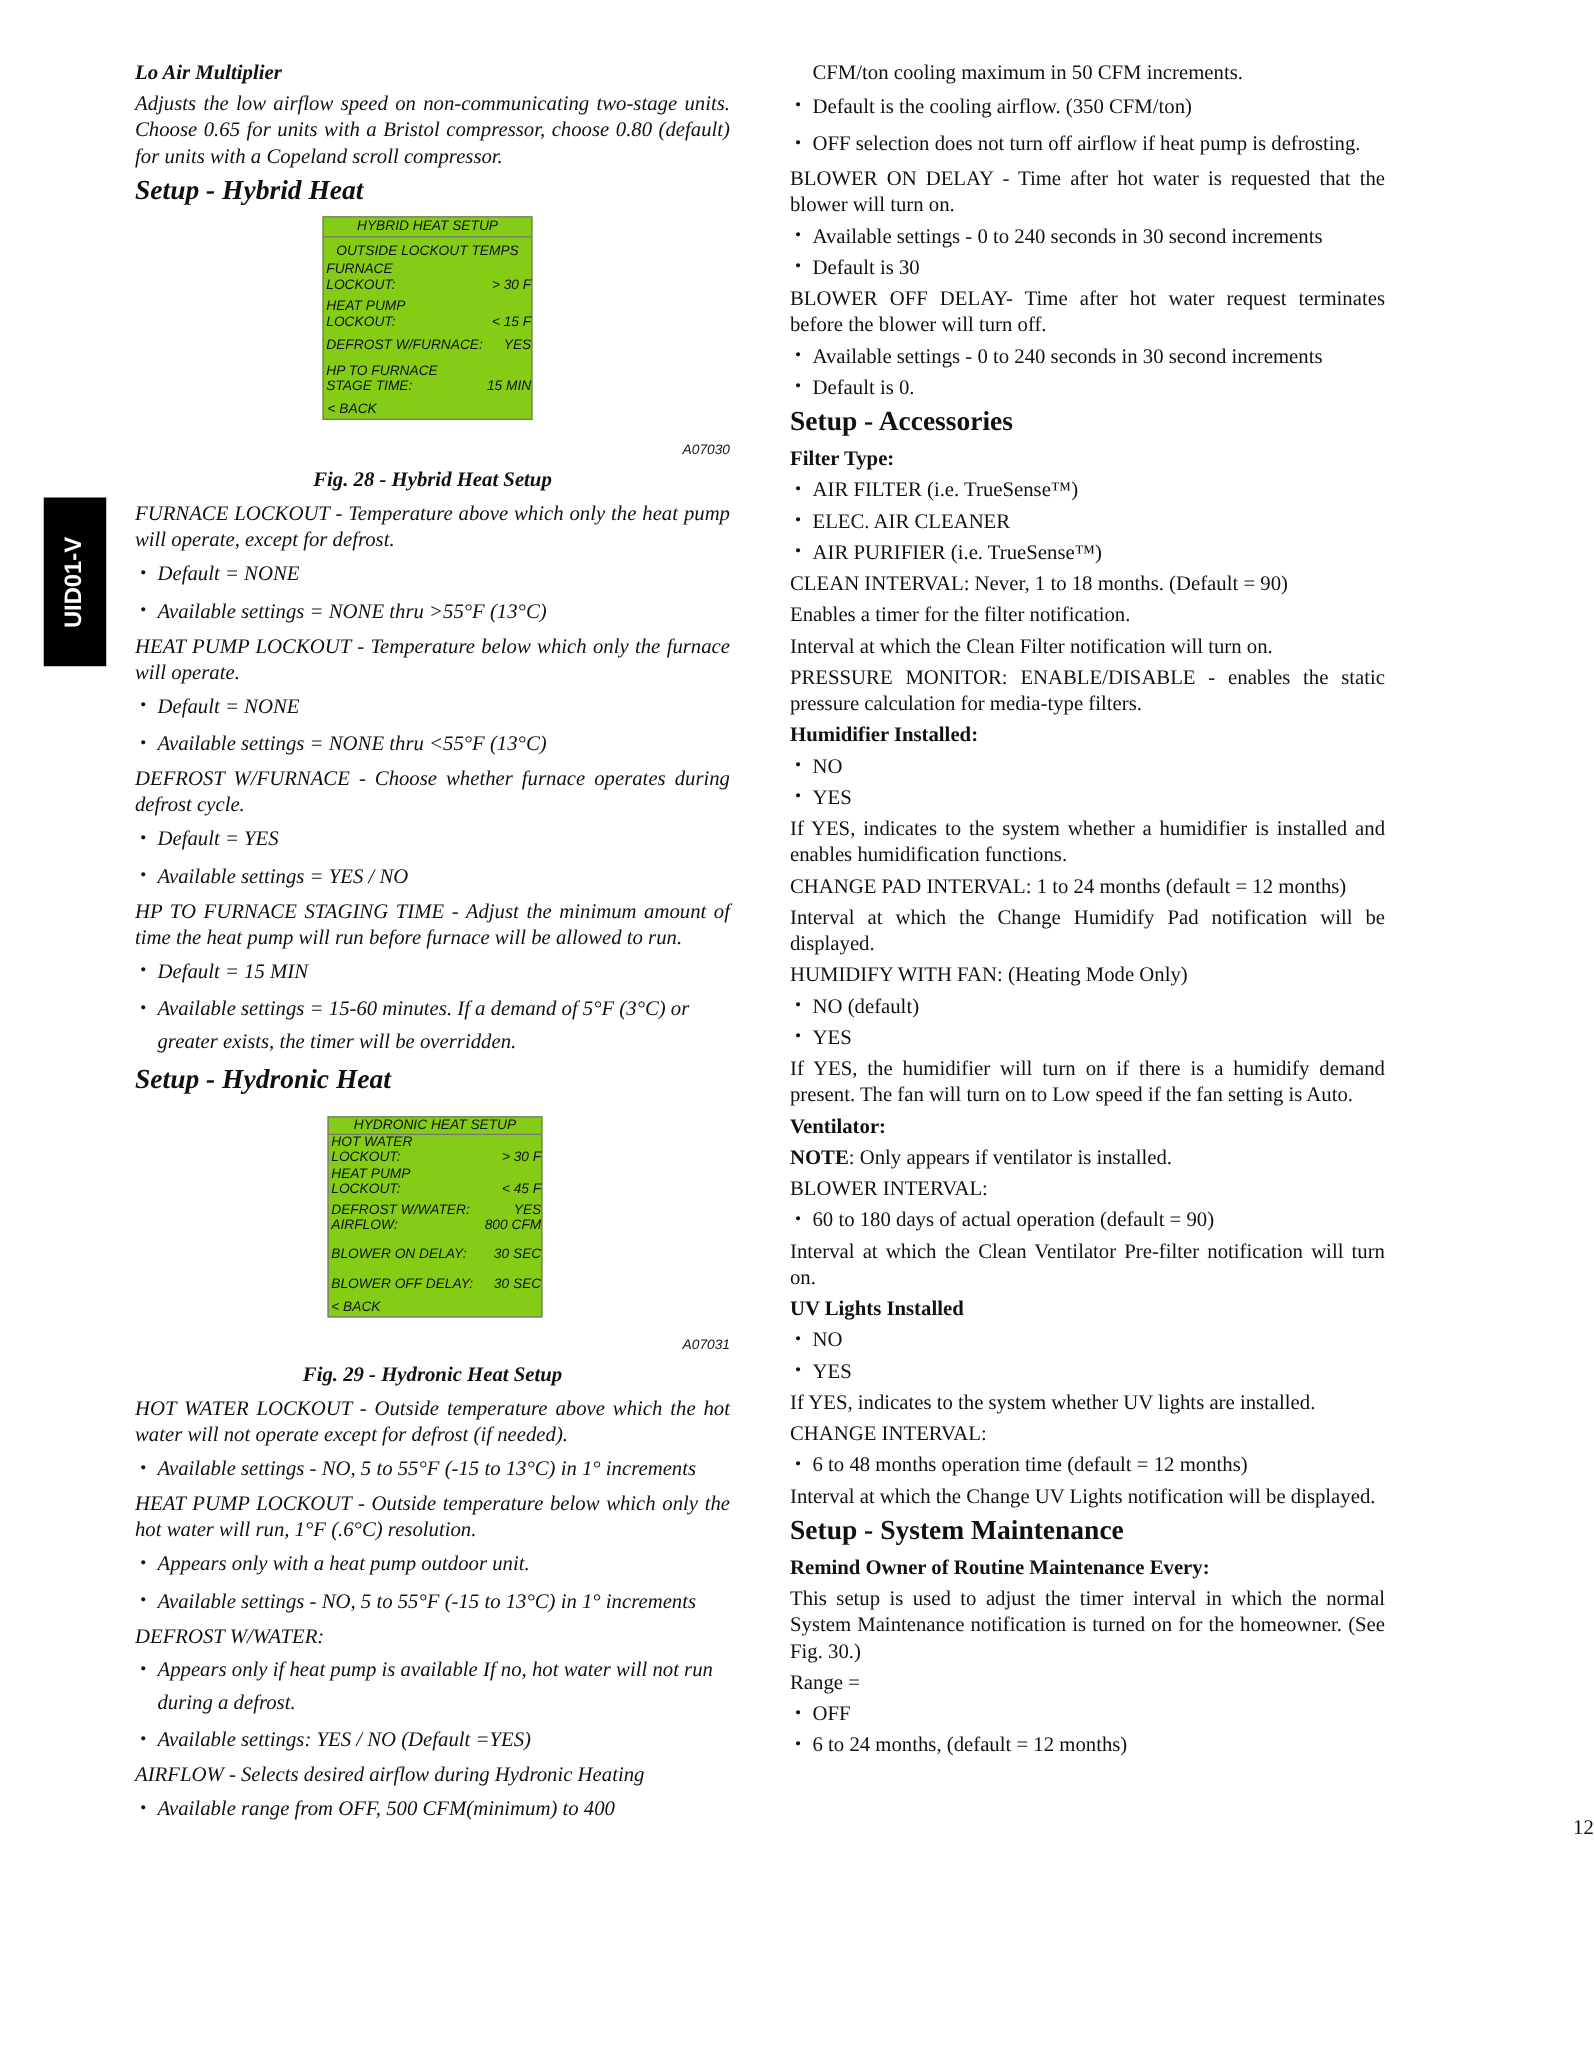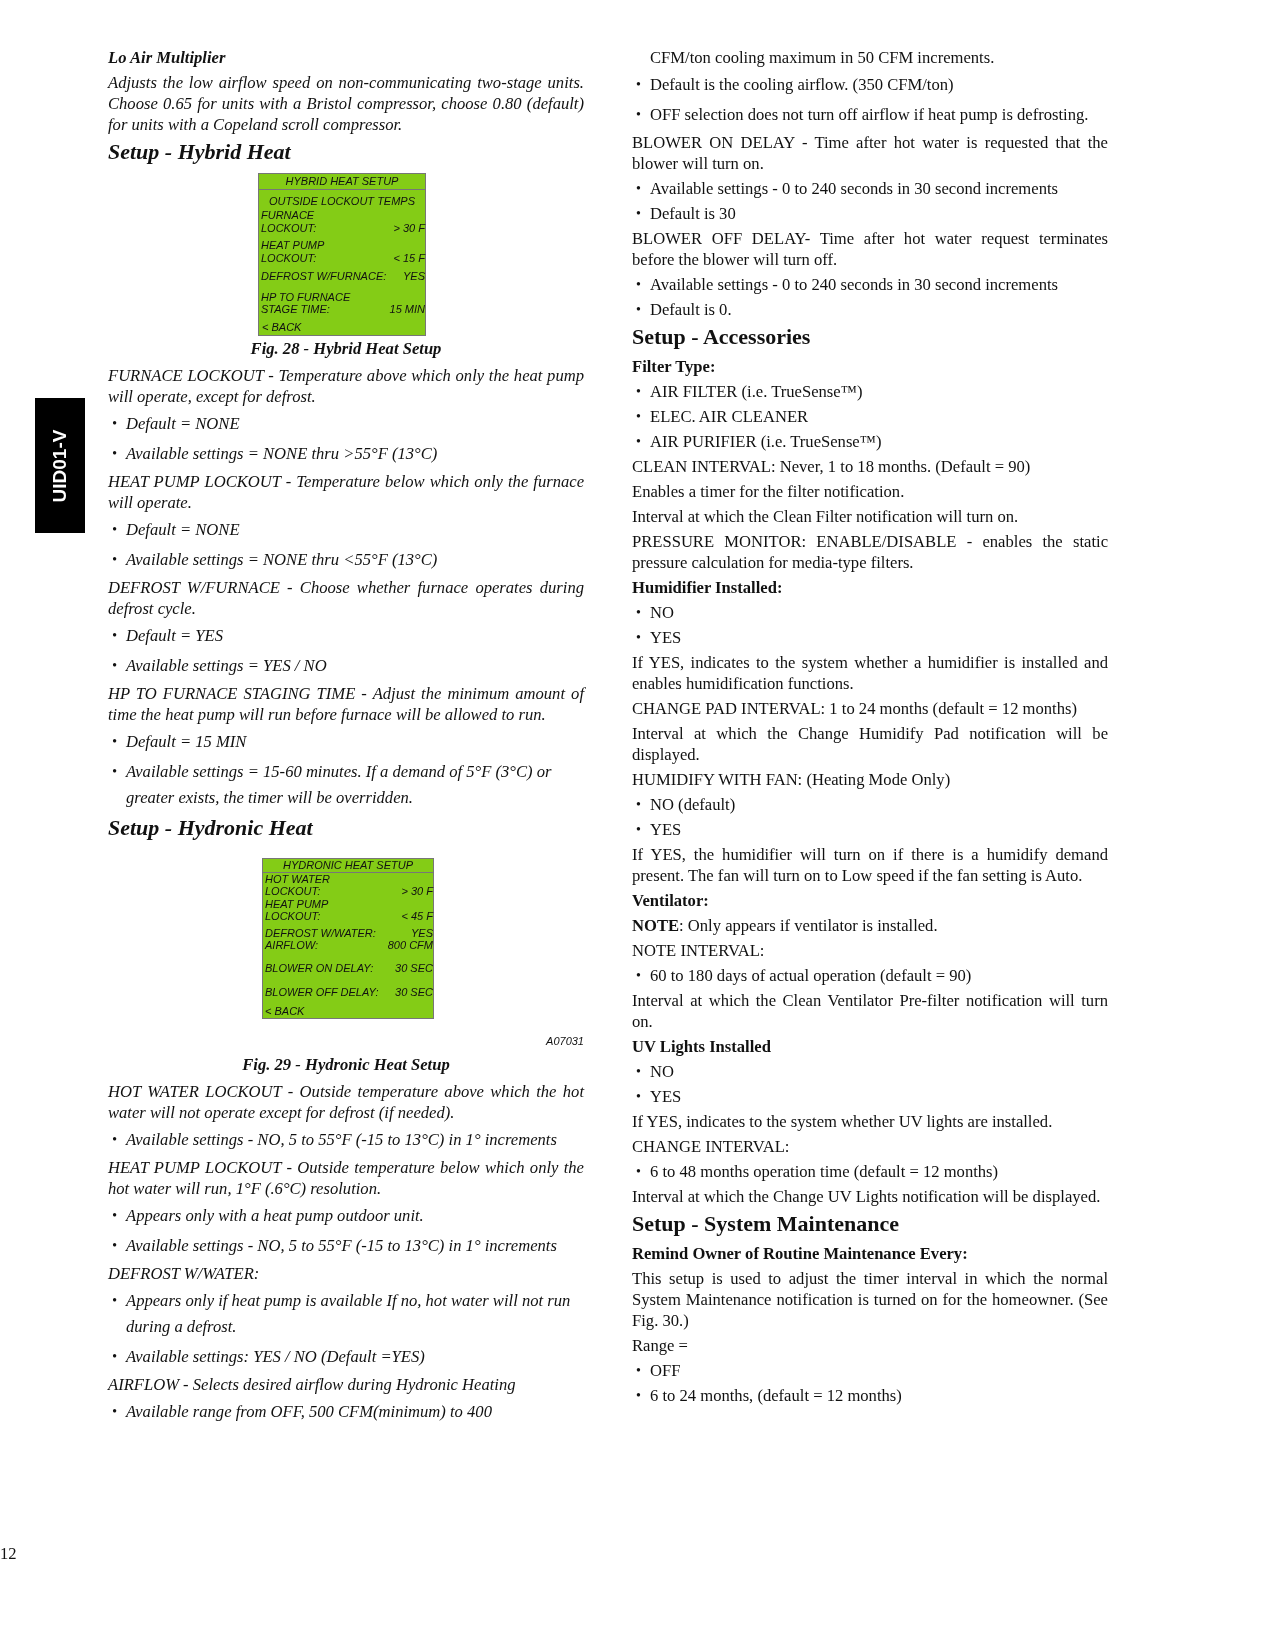--- a/index.html
+++ b/index.html
@@ -21,21 +21,21 @@
   .screen .ttl { text-align:center; border-bottom:1px solid #777; padding:1px 0; }
   .screen .row { display:flex; justify-content:space-between; padding:0 0 0 2px; }
   .screen .row .v { padding-right:0; }
   .screen .lbl { padding-left:2px; }
   .figid { text-align:right; font-family:"Liberation Sans", sans-serif; font-size:11px; }
   .caption { text-align:center; font-weight:bold; margin:2px 0 6px 0; }
   .tab { position:absolute; left:35px; top:398px; width:50px; height:135px; background:#000; }
   .tab span { position:absolute; left:50%; top:50%; transform:translate(-50%,-50%) rotate(-90deg);
               color:#fff; font-family:"Liberation Sans", sans-serif; font-weight:bold; font-size:19px;
               white-space:nowrap; }
-  .pagenum { position:absolute; top:1544px; left:0; width:1275px; text-align:left; font-size:16.6px; }
+  .pagenum { position:absolute; top:1452px; left:0; width:1275px; text-align:right; font-size:16.6px; }
   b.inl { font-weight:bold; }
 </style>
 </head>
 <body>
 
 <div class="tab">
     <span>UID01-V</span>
   </div>
 
 <div class="col" id="colL">
@@ -71,20 +71,21 @@
           <div style="margin-top: 8px;">
             <div class="lbl">HP TO FURNACE</div>
             <div class="row">
               <span>STAGE TIME:</span>
               <span class="v">15 MIN</span>
             </div>
           </div>
         </div>
       <div class="lbl" style="padding:5px 0 2px 3px;">&lt; BACK</div>
     </div>
+    <div class="figid" style="margin-top:14px;">A07030</div>
     <div class="caption">Fig. 28 - Hybrid Heat Setup</div>
   </div>
   <div id="hybridItems">
       <p>FURNACE LOCKOUT - Temperature above which only the heat pump will operate, except for defrost.</p>
       <ul class="tall">
         <li>Default = NONE</li>
         <li>Available settings = NONE thru &gt;55°F (13°C)</li>
       </ul>
       <p>HEAT PUMP LOCKOUT - Temperature below which only the furnace will operate.</p>
       <ul class="tall">
@@ -219,21 +220,21 @@
       <p>Interval at which the Change Humidify Pad notification will be displayed.</p>
       <p>HUMIDIFY WITH FAN: (Heating Mode Only)</p>
     </div>
   <ul id="humFanBullets">
       <li>NO (default)</li>
       <li>YES</li>
     </ul>
   <p>If YES, the humidifier will turn on if there is a humidify demand present. The fan will turn on to Low speed if the fan setting is Auto.</p>
   <div class="h3b">Ventilator:</div>
   <p><b class="inl">NOTE</b><span>:  Only appears if ventilator is installed.</span></p>
-  <p>NOTE INTERVAL:</p>
+  <p>BLOWER INTERVAL:</p>
   <ul id="ventBullets">
       <li>60 to 180 days of actual operation (default = 90)</li>
     </ul>
   <p>Interval at which the Clean Ventilator Pre-filter notification will turn on.</p>
   <div class="h3b">UV Lights Installed</div>
   <ul id="uvBullets">
       <li>NO</li>
       <li>YES</li>
     </ul>
   <div id="uvParas">

